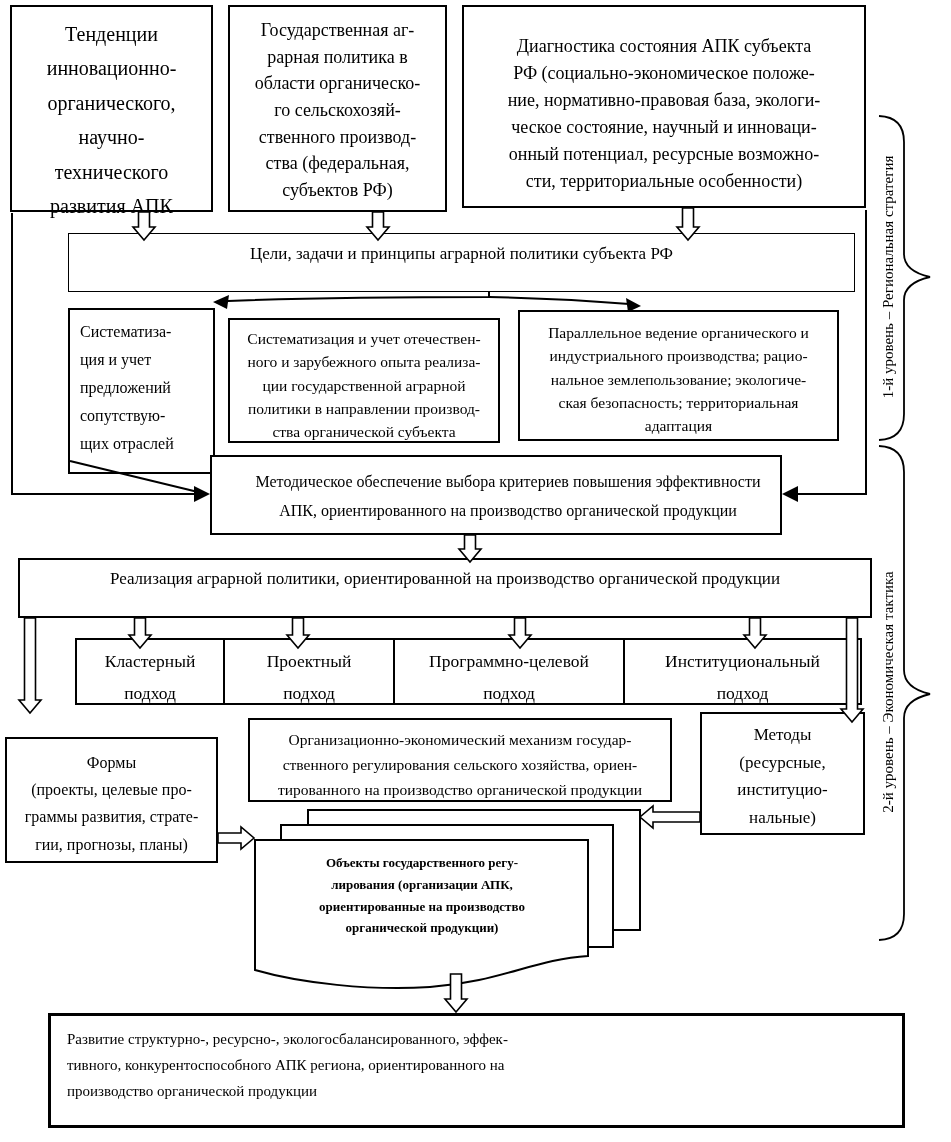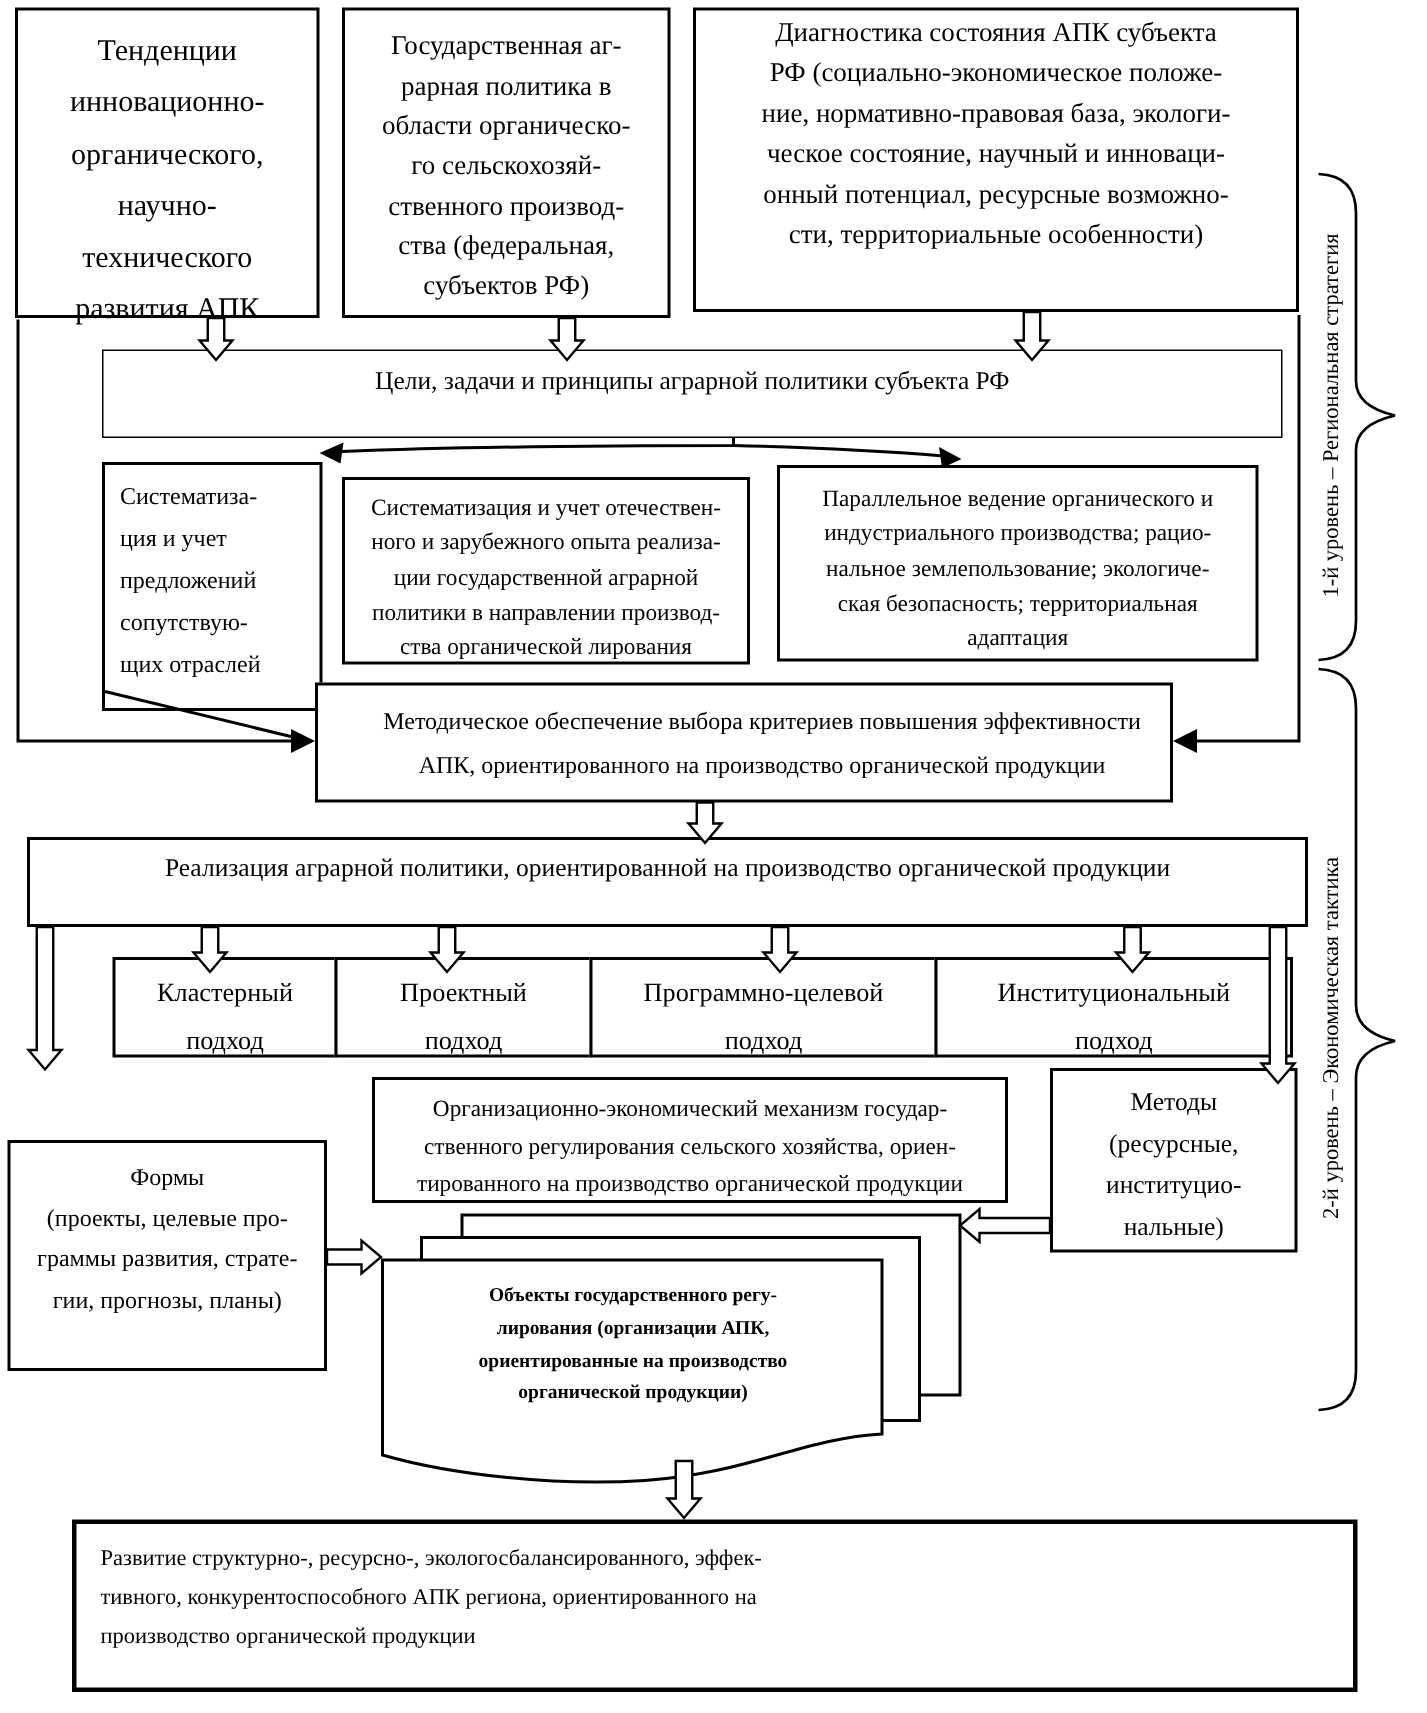--- a/index.html
+++ b/index.html
@@ -32,60 +32,60 @@
 научно-
 технического
 развития АПК</div>
   <div class="box" style="left:228px;top:5px;width:219px;height:207px;font-size:18px;line-height:1.48;padding-top:10px;">Государственная аг-
 рарная политика в
 области органическо-
 го сельскохозяй-
 ственного производ-
 ства (федеральная,
 субъектов РФ)</div>
-  <div class="box" style="left:462px;top:5px;width:404px;height:203px;font-size:18px;line-height:1.5;padding-top:1px;">Диагностика состояния АПК субъекта
+  <div class="box" style="left:462px;top:5px;width:404px;height:203px;font-size:18px;line-height:1.5;padding-top:26px;">Диагностика состояния АПК субъекта
 РФ (социально-экономическое положе-
 ние, нормативно-правовая база, экологи-
 ческое состояние, научный и инноваци-
 онный потенциал, ресурсные возможно-
 сти,  территориальные особенности)</div>
 
   <div class="box" style="left:68px;top:233px;width:787px;height:59px;font-size:17px;padding-top:10px;border-width:1.5px;">Цели, задачи и принципы аграрной политики субъекта РФ</div>
 
   <div class="box" style="left:68px;top:308px;width:147px;height:166px;font-size:16px;line-height:1.75;padding:8px 6px 0 10px;text-align:left;">Систематиза-
 ция  и  учет
 предложений
 сопутствую-
 щих отраслей</div>
   <div class="box" style="left:228px;top:318px;width:272px;height:125px;font-size:15.5px;line-height:1.5;padding-top:7px;">Систематизация и учет отечествен-
 ного и зарубежного опыта реализа-
 ции государственной аграрной
 политики в направлении производ-
-ства органической лирования</div>
+ства органической субъекта</div>
   <div class="box" style="left:518px;top:310px;width:321px;height:131px;font-size:15.5px;line-height:1.5;padding-top:9px;">Параллельное ведение органического и
 индустриального производства; рацио-
 нальное землепользование; экологиче-
 ская безопасность; территориальная
 адаптация</div>
 
   <div class="box" style="left:210px;top:455px;width:572px;height:80px;font-size:16px;line-height:1.8;padding-top:11px;padding-left:24px;">Методическое обеспечение выбора критериев повышения эффективности
 АПК, ориентированного на  производство органической продукции</div>
 
   <div class="box" style="left:18px;top:558px;width:854px;height:60px;font-size:17px;padding-top:9px;">Реализация аграрной политики, ориентированной на производство органической продукции</div>
 
   <div class="box" style="left:75px;top:638px;width:150px;height:67px;font-size:17.5px;line-height:1.85;padding-top:5px;">Кластерный
 подход</div>
   <div class="box" style="left:223px;top:638px;width:172px;height:67px;font-size:17.5px;line-height:1.85;padding-top:5px;">Проектный
 подход</div>
   <div class="box" style="left:393px;top:638px;width:232px;height:67px;font-size:17.5px;line-height:1.85;padding-top:5px;">Программно-целевой
 подход</div>
   <div class="box" style="left:623px;top:638px;width:239px;height:67px;font-size:17.5px;line-height:1.85;padding-top:5px;">Институциональный
 подход</div>
 
-  <div class="box" style="left:5px;top:760px;width:213px;height:154px;font-size:16px;line-height:1.7;padding-top:10px;">Формы
+  <div class="box" style="left:5px;top:737px;width:213px;height:126px;font-size:16px;line-height:1.7;padding-top:10px;">Формы
 (проекты, целевые про-
 граммы развития, страте-
 гии, прогнозы, планы)</div>
   <div class="box" style="left:248px;top:718px;width:424px;height:84px;font-size:15.5px;line-height:1.62;padding-top:7px;">Организационно-экономический механизм государ-
 ственного регулирования сельского хозяйства, ориен-
 тированного на производство органической продукции</div>
   <div class="box" style="left:700px;top:712px;width:165px;height:123px;font-size:17px;line-height:1.62;padding-top:7px;">Методы
 (ресурсные,
 институцио-
 нальные)</div>

